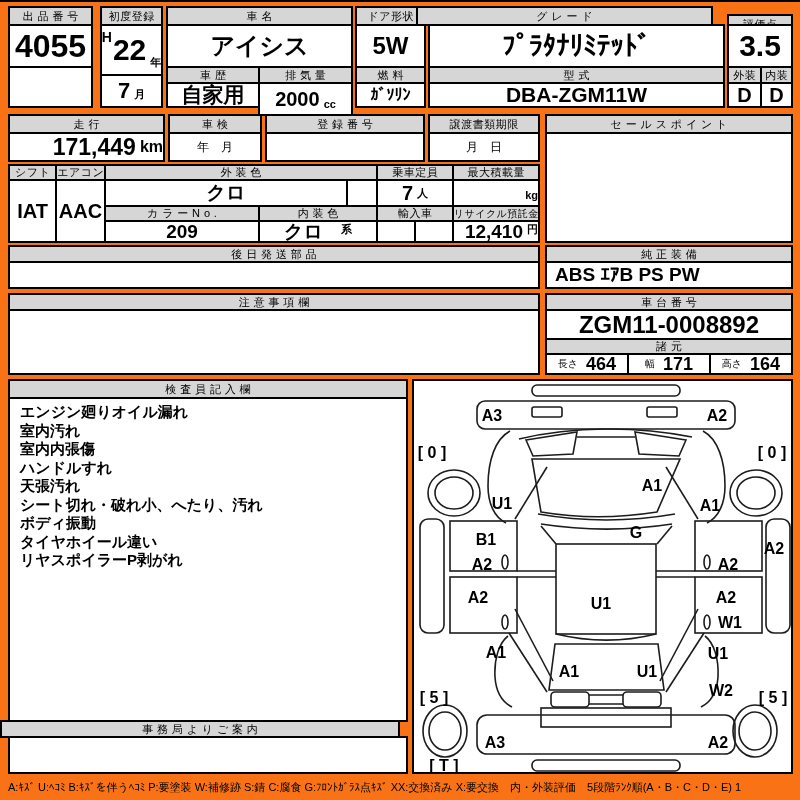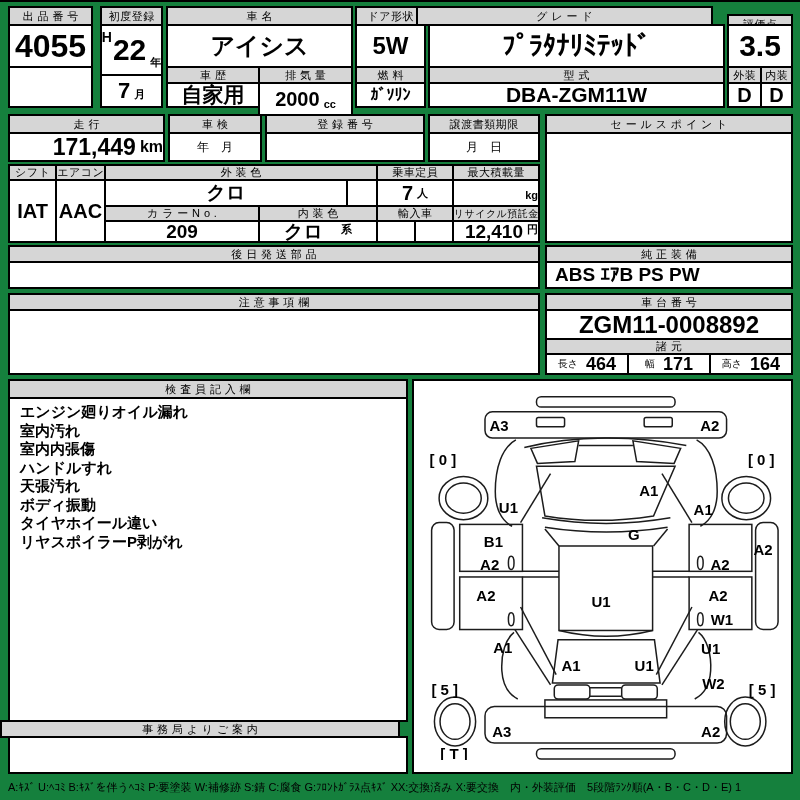--- a/index.html
+++ b/index.html
@@ -1,34 +1,34 @@
 <!DOCTYPE html>
 <html><head>
 <meta charset="utf-8">
 <style>
   html,body{margin:0;padding:0;background:#fff;}
-  #sheet{position:relative;width:800px;height:800px;background:#15803d;
+  #sheet{position:relative;width:800px;height:800px;background:#f97316;
          font-family:"Liberation Sans","DejaVu Sans",sans-serif;color:#000;
          border-top:2px solid #000;box-sizing:border-box;overflow:hidden;}
   .bx{position:absolute;box-sizing:border-box;border:2px solid #000;background:#fff;
       display:flex;align-items:center;justify-content:center;overflow:hidden;}
   .hd{background:#d6d6d6;font-size:11px;font-weight:normal;
       letter-spacing:.35em;text-indent:.35em;white-space:nowrap;}
   .hd.tight{letter-spacing:.05em;text-indent:.05em;}
   .vl{font-weight:bold;}
   .left{justify-content:flex-start;padding-left:8px;}
   .right{justify-content:flex-end;padding-right:0;}
   .u{font-size:11px;font-weight:bold;align-self:flex-end;padding:0 0 4px 4px;}
   .faint{font-weight:normal;font-size:12px;align-items:flex-end;padding-bottom:4px;}
   .era{font-size:14px;font-weight:bold;align-self:flex-start;padding:3px 1px 0 0;}
   .note{font-size:15px;font-weight:bold;line-height:18.5px;white-space:nowrap;}
   #insp-body{display:block;padding:4px 10px;}
   #legend{position:absolute;left:8px;top:778px;width:788px;font-size:11px;
           white-space:nowrap;letter-spacing:0;}
-  #diagram-box{padding:12px;}
+  #diagram-box{padding:0;}
   #diagram-box svg{width:100%;height:100%;display:block;}
   #diagram-svg .ln{fill:none;stroke:#1c1c1c;stroke-width:1.6;}
   #diagram-labels text{font-family:"Liberation Sans","DejaVu Sans",sans-serif;
           font-weight:bold;font-size:16px;fill:#000;text-anchor:middle;}
   .speclab{font-size:10px;font-weight:normal;margin-right:8px;}
   .specval{font-size:18px;font-weight:bold;}
 </style>
 </head>
 <body>
 
@@ -150,20 +150,21 @@
   </div>
 
   <div class="bx hd" style="left:8px;top:377px;width:400px;height:20px">検査員記入欄</div>
   <div class="bx" id="insp-body" style="left:8px;top:395px;width:400px;height:325px">
       <div id="insp-notes">
         <div class="note">エンジン廻りオイル漏れ</div>
         <div class="note">室内汚れ</div>
         <div class="note">室内内張傷</div>
         <div class="note">ハンドルすれ</div>
         <div class="note">天張汚れ</div>
+        <div class="note">シート切れ・破れ小、へたり、汚れ</div>
         <div class="note">ボディ振動</div>
         <div class="note">タイヤホイール違い</div>
         <div class="note">リヤスポイラーP剥がれ</div>
       </div>
     </div>
 
   <div class="bx hd" style="left:0;top:718px;width:400px;height:18px">事務局よりご案内</div>
   <div class="bx" style="left:8px;top:734px;width:400px;height:38px"></div>
 
   <div class="bx" id="diagram-box" style="left:412px;top:377px;width:381px;height:395px">

